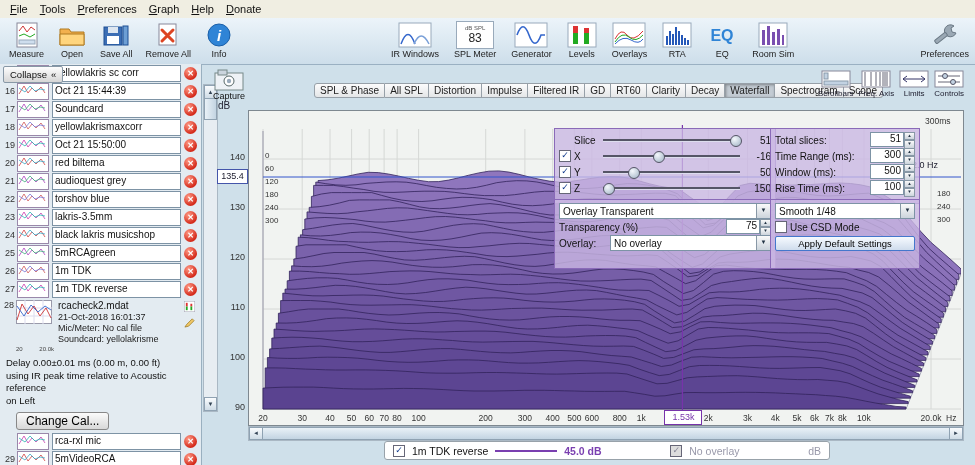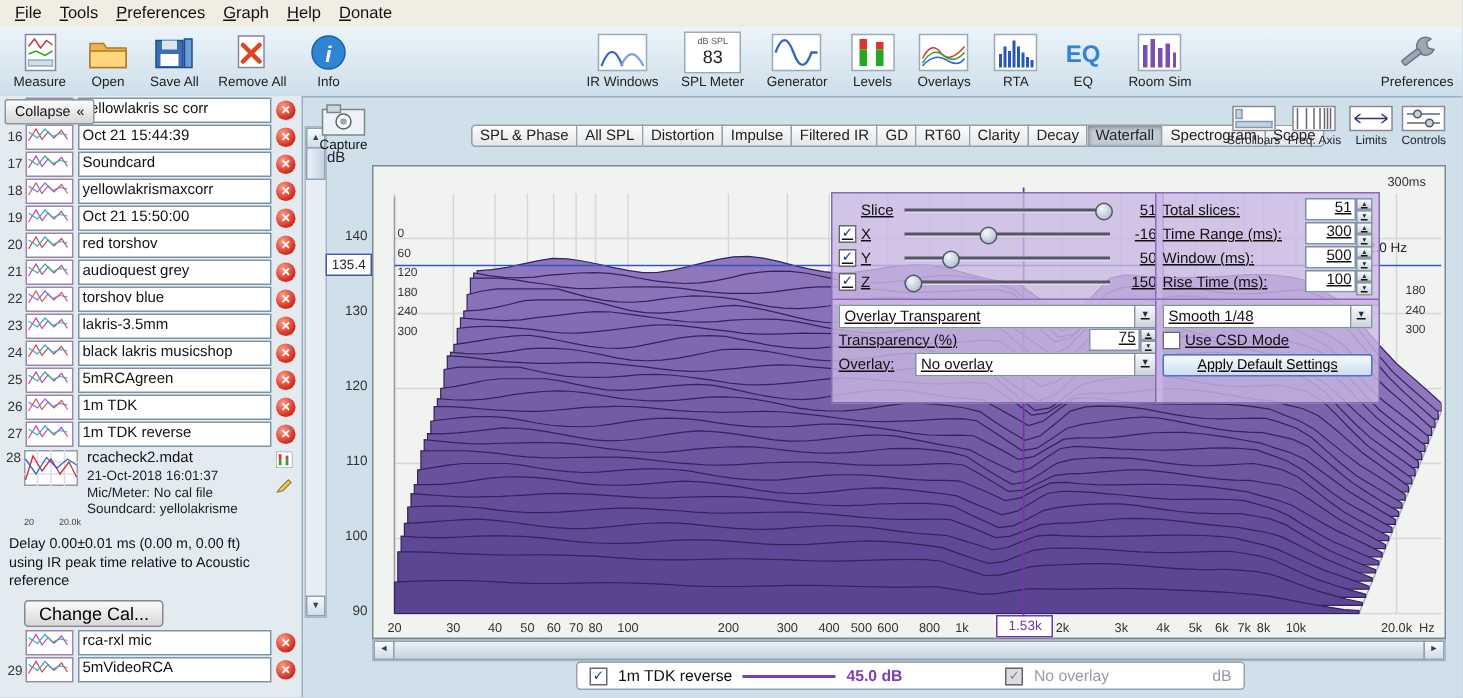--- a/index.html
+++ b/index.html
@@ -62,21 +62,21 @@
   .ylab{position:absolute;left:218px;width:27px;text-align:right;font-size:9px;color:#333;}
   .xlab{position:absolute;top:302px;width:26px;text-align:center;font-size:8.5px;color:#333;}
   .zlab{position:absolute;font-size:8px;color:#333;}
   #x-unit{position:absolute;left:697px;top:302px;font-size:8.5px;color:#333;}
   #z-title{position:absolute;left:676px;top:5px;font-size:8.5px;color:#333;}
   #cursor-db{position:absolute;left:217px;top:169px;width:29px;height:13px;border:1px solid #4455aa;background:#fff;font-size:9px;text-align:center;line-height:12px;color:#223;}
   #cursor-freq{position:absolute;left:413px;top:299px;width:36px;height:13px;border:1px solid #7733aa;background:#fff;font-size:9px;text-align:center;line-height:12px;color:#7733aa;z-index:4;}
   #res-label{position:absolute;left:663px;top:49px;font-size:9px;color:#223;}
   
   #wf-controls{position:absolute;left:305px;top:17px;width:356px;height:136px;z-index:6;font-size:10px;}
-  .cp-box{position:absolute;background:rgba(203,184,228,0.80);border:1px solid #8a6ab8;padding:3px 4px;text-decoration:underline;}
+  .cp-box{position:absolute;background:rgba(203,184,228,0.80);border:1px solid #8a6ab8;padding:3px 4px;}
   #cp-tl{left:0;top:0;width:212px;height:68px;}
   #cp-tr{left:216px;top:0;width:140px;height:68px;}
   #cp-bl{left:0;top:71px;width:212px;height:62px;}
   #cp-br{left:216px;top:71px;width:140px;height:62px;}
   .cp-row{display:flex;align-items:center;height:16px;gap:3px;}
   .cb{width:10px;height:10px;background:#fff;border:1px solid #667;flex:none;text-align:center;line-height:9px;font-size:9px;color:#113a8c;}
   .cb.on::after{content:"✓";}
   .cb.dis{background:#ddd;color:#889;}
   .cp-axis{width:12px;flex:none;}
   .cp-sp{width:12px;flex:none;}
@@ -319,21 +319,21 @@
               <polyline points="1,4 7,8 12,2 17,7 22,5 27,6" fill="none" stroke="#2ab6b6" stroke-width="0.8"></polyline>
             </svg></span>
           <span class="mname">Oct 21 15:50:00</span>
           <span class="mdel">✕</span>
         </div><div class="mrow">
           <span class="mnum">20</span>
           <span class="mthumb"><svg width="28" height="13" viewBox="0 0 28 13">
               <polyline points="1,10 6,2 10,9 14,4 18,8 23,3 27,9" fill="none" stroke="#d04040" stroke-width="0.8"></polyline>
               <polyline points="1,4 7,8 12,2 17,7 22,5 27,6" fill="none" stroke="#3aa8c8" stroke-width="0.8"></polyline>
             </svg></span>
-          <span class="mname">red torshov</span>
+          <span class="mname">red biltema</span>
           <span class="mdel">✕</span>
         </div><div class="mrow">
           <span class="mnum">21</span>
           <span class="mthumb"><svg width="28" height="13" viewBox="0 0 28 13">
               <polyline points="1,10 6,2 10,9 14,4 18,8 23,3 27,9" fill="none" stroke="#b040c0" stroke-width="0.8"></polyline>
               <polyline points="1,4 7,8 12,2 17,7 22,5 27,6" fill="none" stroke="#40b080" stroke-width="0.8"></polyline>
             </svg></span>
           <span class="mname">audioquest grey</span>
           <span class="mdel">✕</span>
         </div><div class="mrow">
@@ -412,20 +412,21 @@
                 <rect x="7" y="3" width="2" height="3" fill="#d33"></rect>
                 <rect x="7" y="6" width="2" height="4" fill="#2a2"></rect>
               </svg></span>
             <span><svg viewBox="0 0 12 12" width="11" height="11">
                 <path d="M1 11 L3 8 L9 2 L11 4 L5 10 Z" fill="#f0c868" stroke="#997722" stroke-width="0.8"></path>
               </svg></span>
           </span>
         </div><div class="minfo">
           <span style="display: block;">Delay 0.00±0.01 ms (0.00 m, 0.00 ft)</span>
           <span style="display: block;">using IR peak time relative to Acoustic reference</span>
+          <span style="display: block;">on  Left</span>
         </div><button class="mbtn">Change Cal...</button><div class="mrow">
           <span class="mnum"></span>
           <span class="mthumb"><svg width="28" height="13" viewBox="0 0 28 13">
               <polyline points="1,10 6,2 10,9 14,4 18,8 23,3 27,9" fill="none" stroke="#cc3bb0" stroke-width="0.8"></polyline>
               <polyline points="1,4 7,8 12,2 17,7 22,5 27,6" fill="none" stroke="#2ab6b6" stroke-width="0.8"></polyline>
             </svg></span>
           <span class="mname">rca-rxl mic</span>
           <span class="mdel">✕</span>
         </div><div class="mrow">
           <span class="mnum">29</span>

